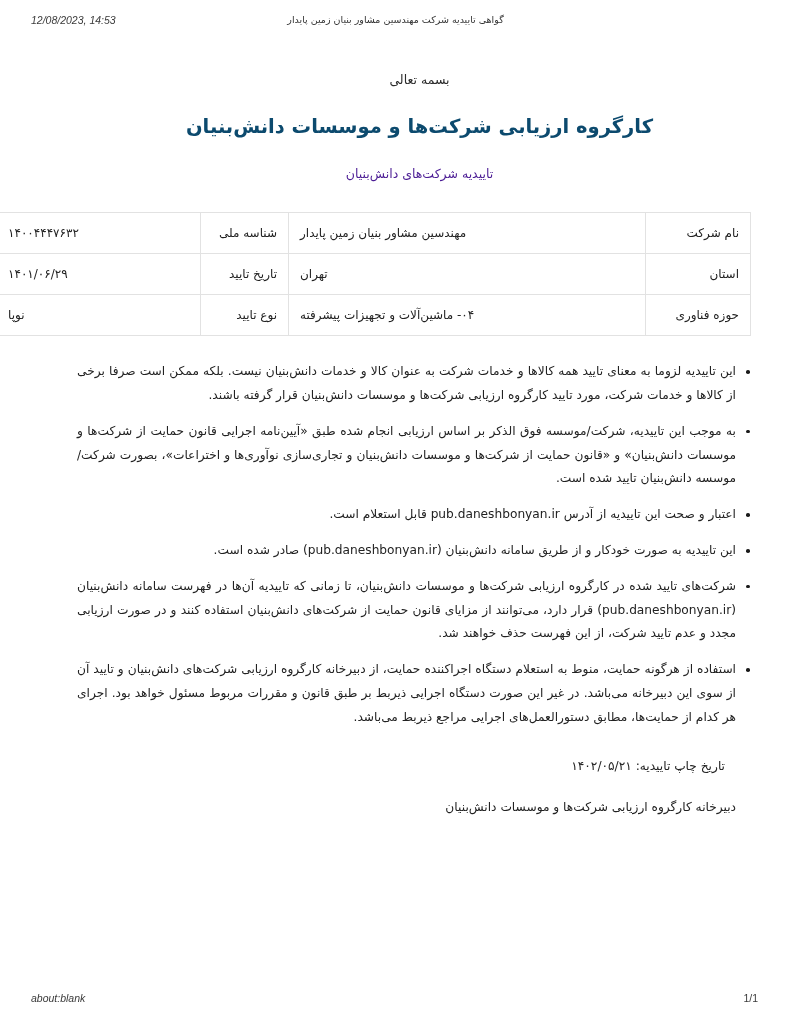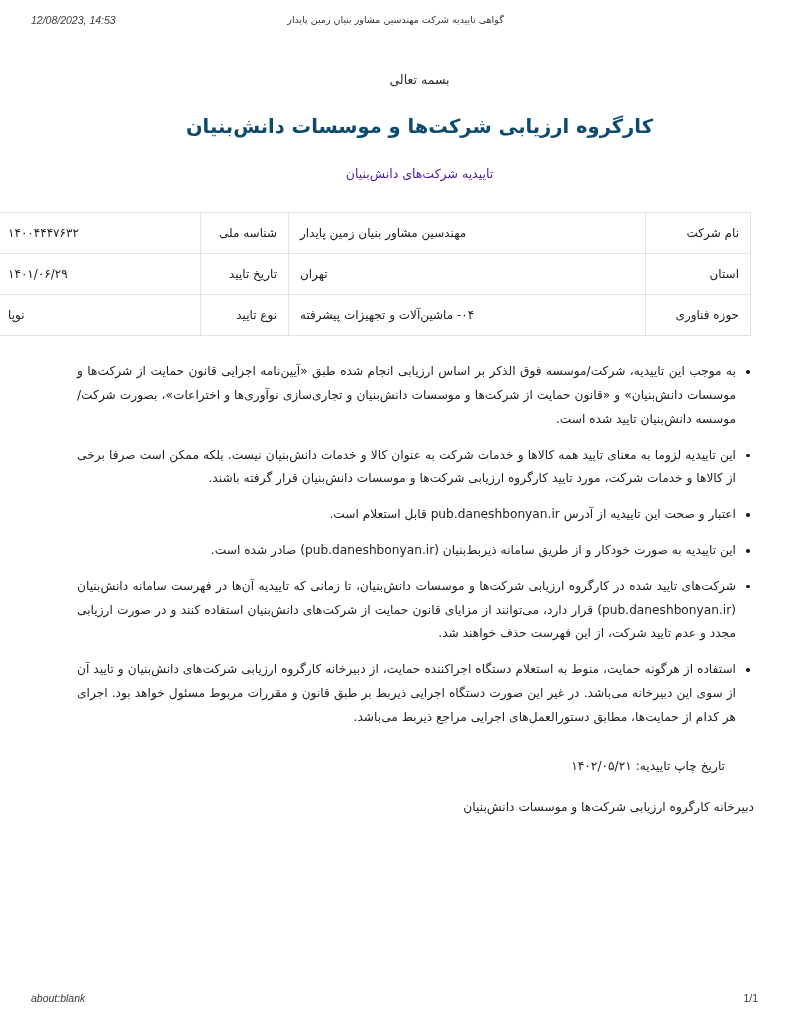--- a/index.html
+++ b/index.html
@@ -149,21 +149,21 @@
   
   .clauses-wrap { padding: 0 0 0 0; margin: 0 57px 0 0; }
 
   
   .print-date {
     margin: 30px 90px 0 0;
     font-size: 12.2px;
     color: #222;
   }
   .secretariat {
-    margin: 27px 61px 0 0;
+    margin: 27px 79px 0 0;
     font-size: 12.2px;
     color: #222;
   }
 </style>
 </head>
 <body>
 
 <div class="print-chrome top">
   <span class="chrome-left">12/08/2023, 14:53</span>
   <span class="chrome-center">گواهی تاییدیه شرکت مهندسین مشاور بنیان زمین پایدار</span>
@@ -197,24 +197,24 @@
           <td class="val-a">۰۴- ماشین‌آلات و تجهیزات پیشرفته</td>
           <td class="lbl-b">نوع تایید</td>
           <td class="val-b">نوپا</td>
         </tr>
       </tbody>
     </table>
   </div>
 
   <div class="clauses-wrap">
     <ul class="clauses">
+      <li>این تاییدیه لزوما به معنای تایید همه کالاها و خدمات شرکت به عنوان کالا و خدمات دانش‌بنیان نیست. بلکه ممکن است صرفا برخی از کالاها و خدمات شرکت، مورد تایید کارگروه ارزیابی شرکت‌ها و موسسات دانش‌بنیان قرار گرفته باشند.</li>
       <li>به موجب این تاییدیه، شرکت/موسسه فوق الذکر بر اساس ارزیابی انجام شده طبق «آیین‌نامه اجرایی قانون حمایت از شرکت‌ها و موسسات دانش‌بنیان» و «قانون حمایت از شرکت‌ها و موسسات دانش‌بنیان و تجاری‌سازی نوآوری‌ها و اختراعات»، بصورت شرکت/موسسه دانش‌بنیان تایید شده است.</li>
-      <li>این تاییدیه لزوما به معنای تایید همه کالاها و خدمات شرکت به عنوان کالا و خدمات دانش‌بنیان نیست. بلکه ممکن است صرفا برخی از کالاها و خدمات شرکت، مورد تایید کارگروه ارزیابی شرکت‌ها و موسسات دانش‌بنیان قرار گرفته باشند.</li>
       <li class="short">اعتبار و صحت این تاییدیه از آدرس pub.daneshbonyan.ir قابل استعلام است.</li>
-      <li class="short">این تاییدیه به صورت خودکار و از طریق سامانه ذیربط‌بنیان (pub.daneshbonyan.ir) صادر شده است.</li>
+      <li class="short">این تاییدیه به صورت خودکار و از طریق سامانه دانش‌بنیان (pub.daneshbonyan.ir) صادر شده است.</li>
       <li>شرکت‌های تایید شده در کارگروه ارزیابی شرکت‌ها و موسسات دانش‌بنیان، تا زمانی که تاییدیه آن‌ها در فهرست سامانه دانش‌بنیان (pub.daneshbonyan.ir) قرار دارد، می‌توانند از مزایای قانون حمایت از شرکت‌های دانش‌بنیان استفاده کنند و در صورت ارزیابی مجدد و عدم تایید شرکت، از این فهرست حذف خواهند شد.</li>
       <li>استفاده از هرگونه حمایت، منوط به استعلام دستگاه اجراکننده حمایت، از دبیرخانه کارگروه ارزیابی شرکت‌های دانش‌بنیان و تایید آن از سوی این دبیرخانه می‌باشد. در غیر این صورت دستگاه اجرایی ذیربط بر طبق قانون و مقررات مربوط مسئول خواهد بود. اجرای هر کدام از حمایت‌ها، مطابق دستورالعمل‌های اجرایی مراجع ذیربط می‌باشد.</li>
     </ul>
   </div>
 
   <div class="print-date">تاریخ چاپ تاییدیه: ۱۴۰۲/۰۵/۲۱</div>
   <div class="secretariat">دبیرخانه کارگروه ارزیابی شرکت‌ها و موسسات دانش‌بنیان</div>
 
 </div>
 

